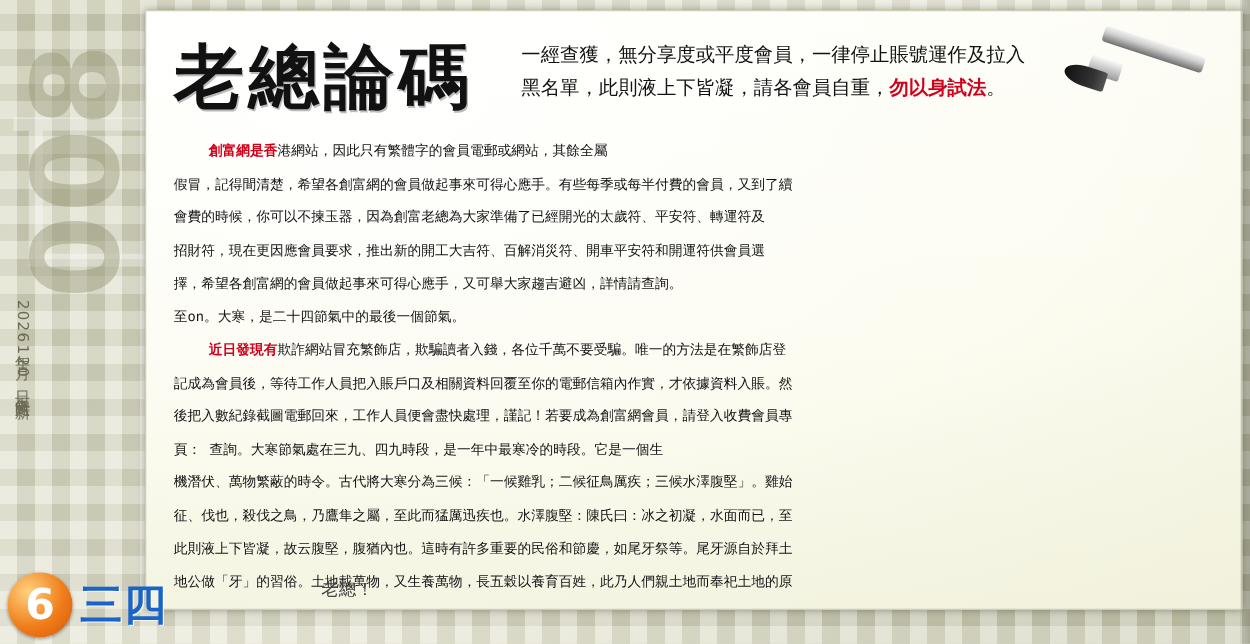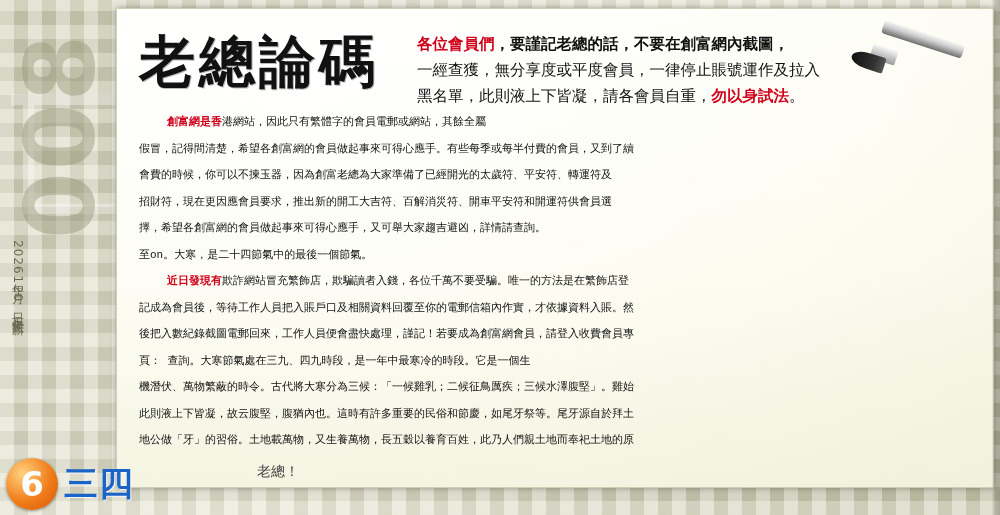--- a/index.html
+++ b/index.html
@@ -235,41 +235,39 @@
 
     <div class="title">老總論碼</div>
 
     <div class="brush">
       <div class="shaft"></div>
       <div class="ferrule"></div>
       <div class="tip"></div>
     </div>
 
     <div class="headnote">
-      <div>
-        <span class="red">各位會員們</span><span class="strong">，要謹記老總的話，不要在創富網內截圖，</span>
-      </div>
       <div>一經查獲，無分享度或平度會員，一律停止賬號運作及拉入</div>
       <div>
         <span>黑名單，此則液上下皆凝，請各會員自重，</span><span class="red">勿以身試法</span><span>。</span>
       </div>
     </div>
 
     <div class="body" id="body-text">
         <p class="indent"><span class="red">創富網是香</span><span>港網站，因此只有</span><span>繁體字的會員電郵或網站，其餘全屬</span></p>
         <p><span>假冒，記得間清楚，希望各創富網的會員做起事來可得心應手。有些每季或每半付費的會員，又到了續</span></p>
         <p><span>會費的時候，你可以不揀玉器，因為創富老總為大家準備了已經開光的太歲符、平安符、轉運符及</span></p>
         <p><span>招財符，現在更因應會員要求，推出新的開工大吉符、百解消災符、開車平安符和開運符供會員選</span></p>
         <p><span>擇，希望各創富網的會員做起事來可得心應手，又可舉大家趨吉避凶，詳情請查詢。</span></p>
         <p><span>    至on。大寒，是二十四節氣中的最後一個節氣。</span></p>
         <p class="indent"><span class="red">近日發現有</span><span>欺詐網站冒充繁飾店，欺騙讀者入錢，各位千萬不要受騙。唯一的方法是在繁飾店登</span></p>
         <p><span>記成為會員後，等待工作人員把入賬戶口及相關資料回覆至你的電郵信箱內作實，才依據資料入賬。然</span></p>
         <p><span>後把入數紀錄截圖電郵回來，工作人員便會盡快處理，謹記！若要成為創富網會員，請登入收費會員專</span></p>
         <p><span>頁：             查詢。大寒節氣處在三九、四九時段，是一年中最寒冷的時段。它是一個生</span></p>
         <p><span>機潛伏、萬物繁蔽的時令。古代將大寒分為三候：「一候雞乳；二候征鳥厲疾；三候水澤腹堅」。雞始</span></p>
+        <p><span>征、伐也，殺伐之鳥，乃鷹隼之屬，至此而猛厲迅疾也。水澤腹堅：陳氏曰：冰之初凝，水面而已，至</span></p>
         <p><span>此則液上下皆凝，故云腹堅，腹猶內也。這時有許多重要的民俗和節慶，如尾牙祭等。尾牙源自於拜土</span></p>
         <p><span>地公做「牙」的習俗。土地載萬物，又生養萬物，長五穀以養育百姓，此乃人們親土地而奉祀土地的原</span></p>
       </div>
 
     <div class="sig">老總！</div>
   </div>
 
   <div id="right-band"></div>
 
   <div id="logo">

